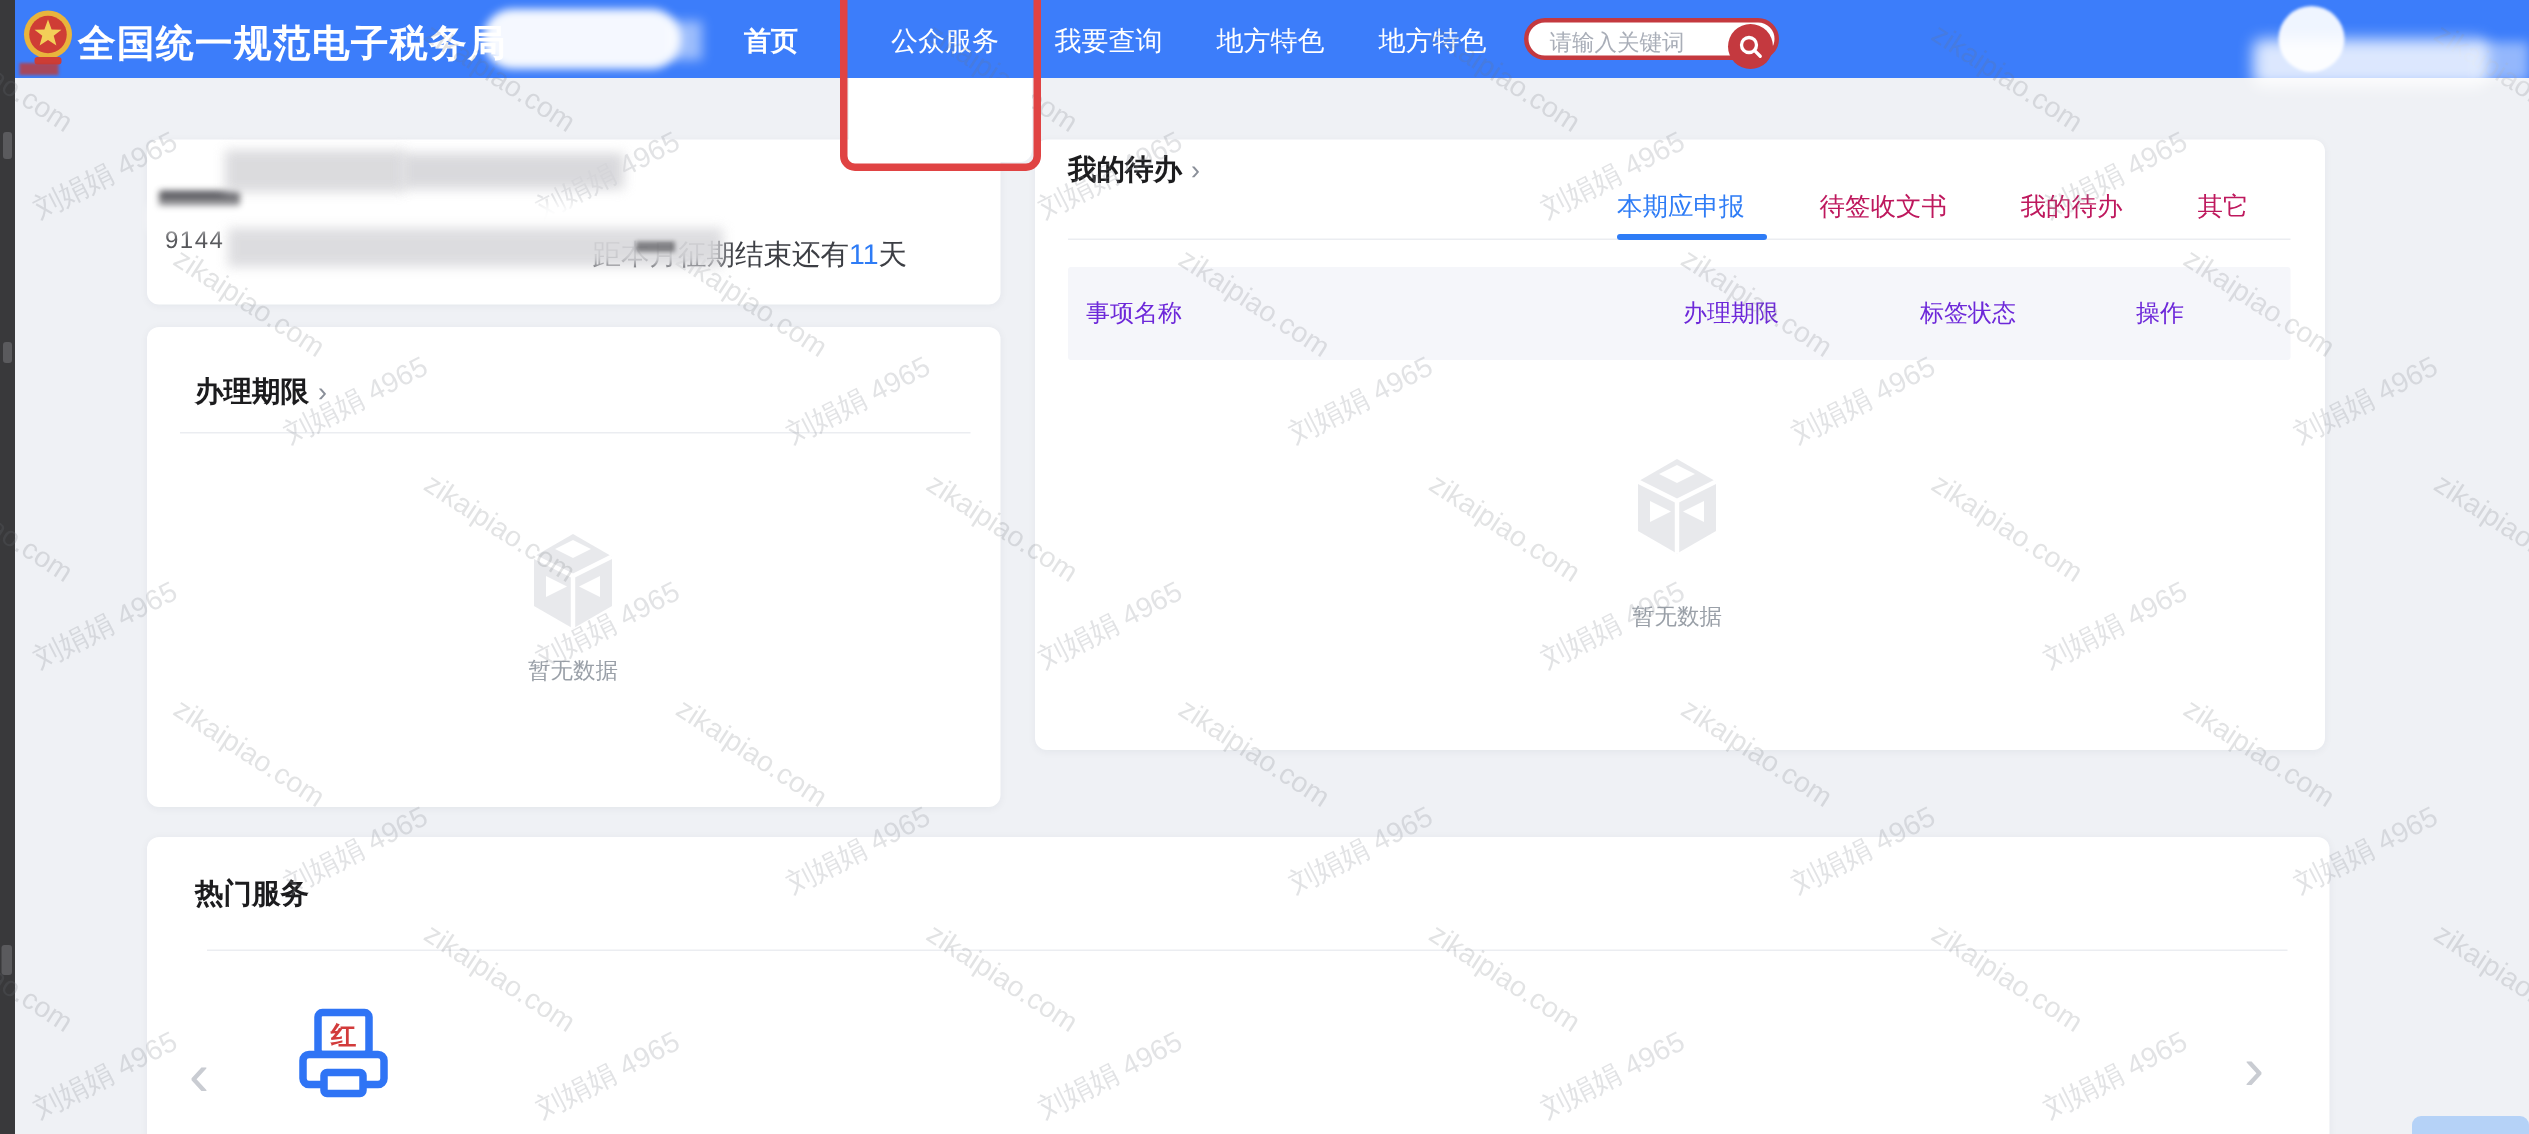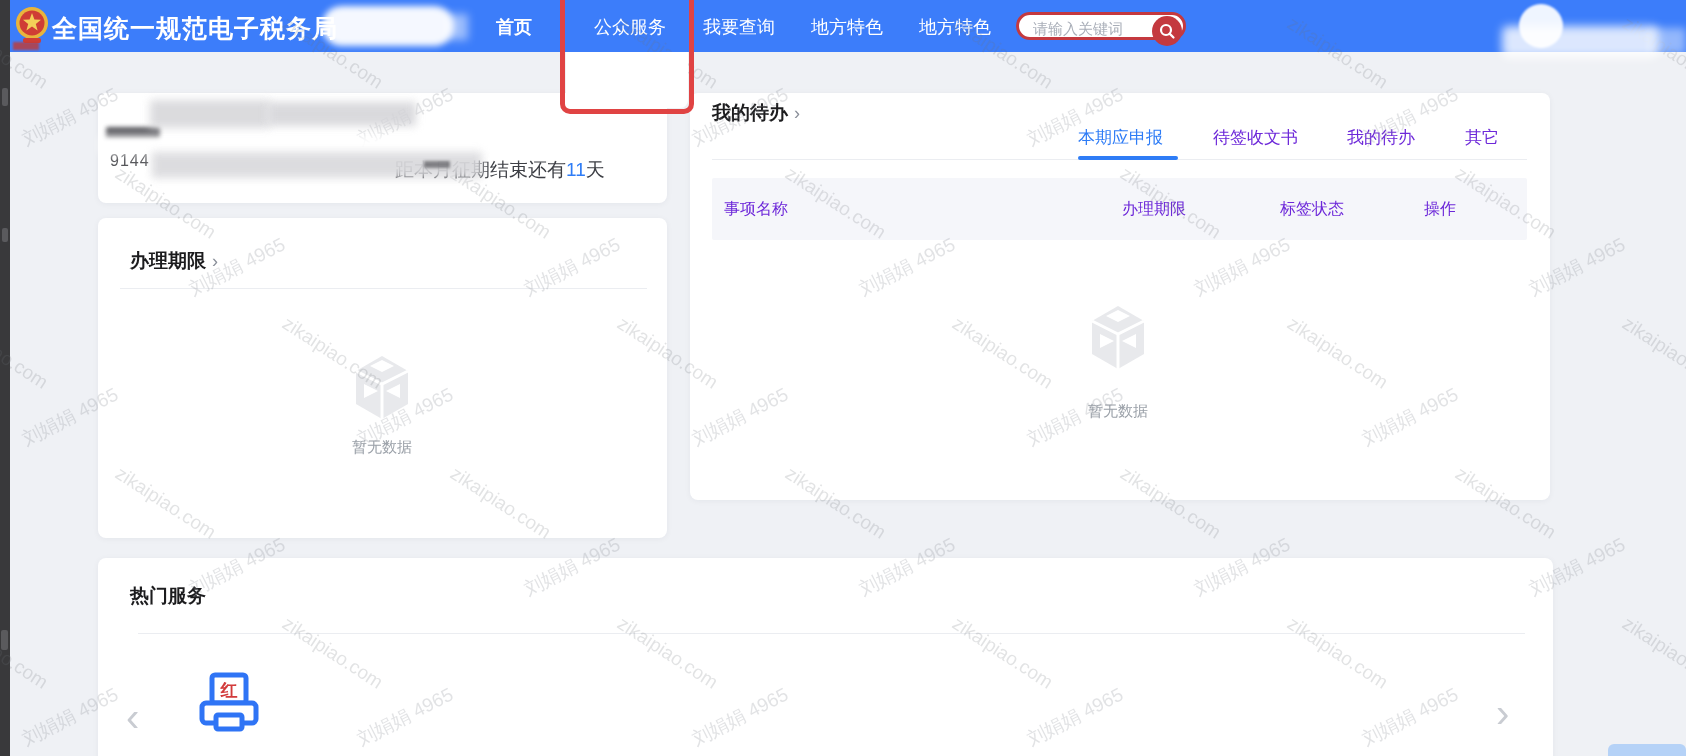--- a/index.html
+++ b/index.html
@@ -32,21 +32,21 @@
   
   .card{background:#fff;border-radius:8px;box-shadow:0 1px 6px rgba(20,30,60,.05);z-index:10;}
   .card-title{font-size:19px;font-weight:700;color:#1c1c1e;z-index:11;white-space:nowrap;}
   .title-chevron{color:#8a8f99;font-weight:400;font-size:18px;margin-left:6px;}
   .divider{background:#ebedf1;height:1px;z-index:11;}
   .empty-text{font-size:15px;color:#9aa0a8;z-index:11;transform:translateX(-50%);white-space:nowrap;}
   .deadline{font-size:19px;color:#3c3e44;z-index:11;white-space:nowrap;}
   .deadline .days{color:var(--accent-blue);}
   .id-fragment{font-size:16px;color:#55565a;letter-spacing:1px;z-index:11;}
   
-  .tab{top:126px;font-size:17px;color:#6d28d9;cursor:pointer;z-index:11;white-space:nowrap;}
+  .tab{top:126px;font-size:17px;color:#be185d;cursor:pointer;z-index:11;white-space:nowrap;}
   .tab.active{color:var(--accent-blue);}
   .tab-underline{top:156px;height:4px;border-radius:2px;background:var(--accent-blue);z-index:12;}
   
   .thead-row{left:712px;top:178px;width:815px;height:62px;background:#f5f6fa;border-radius:2px;z-index:11;}
   .th{position:absolute;top:21px;font-size:16px;color:#6d28d9;white-space:nowrap;}
   
   .pager{font-size:40px;color:#c9ccd2;z-index:11;cursor:pointer;line-height:30px;}
   
   #wm-layer{position:absolute;inset:0;z-index:40;pointer-events:none;overflow:hidden;}
   .wm{position:absolute;font-size:19px;white-space:nowrap;}

